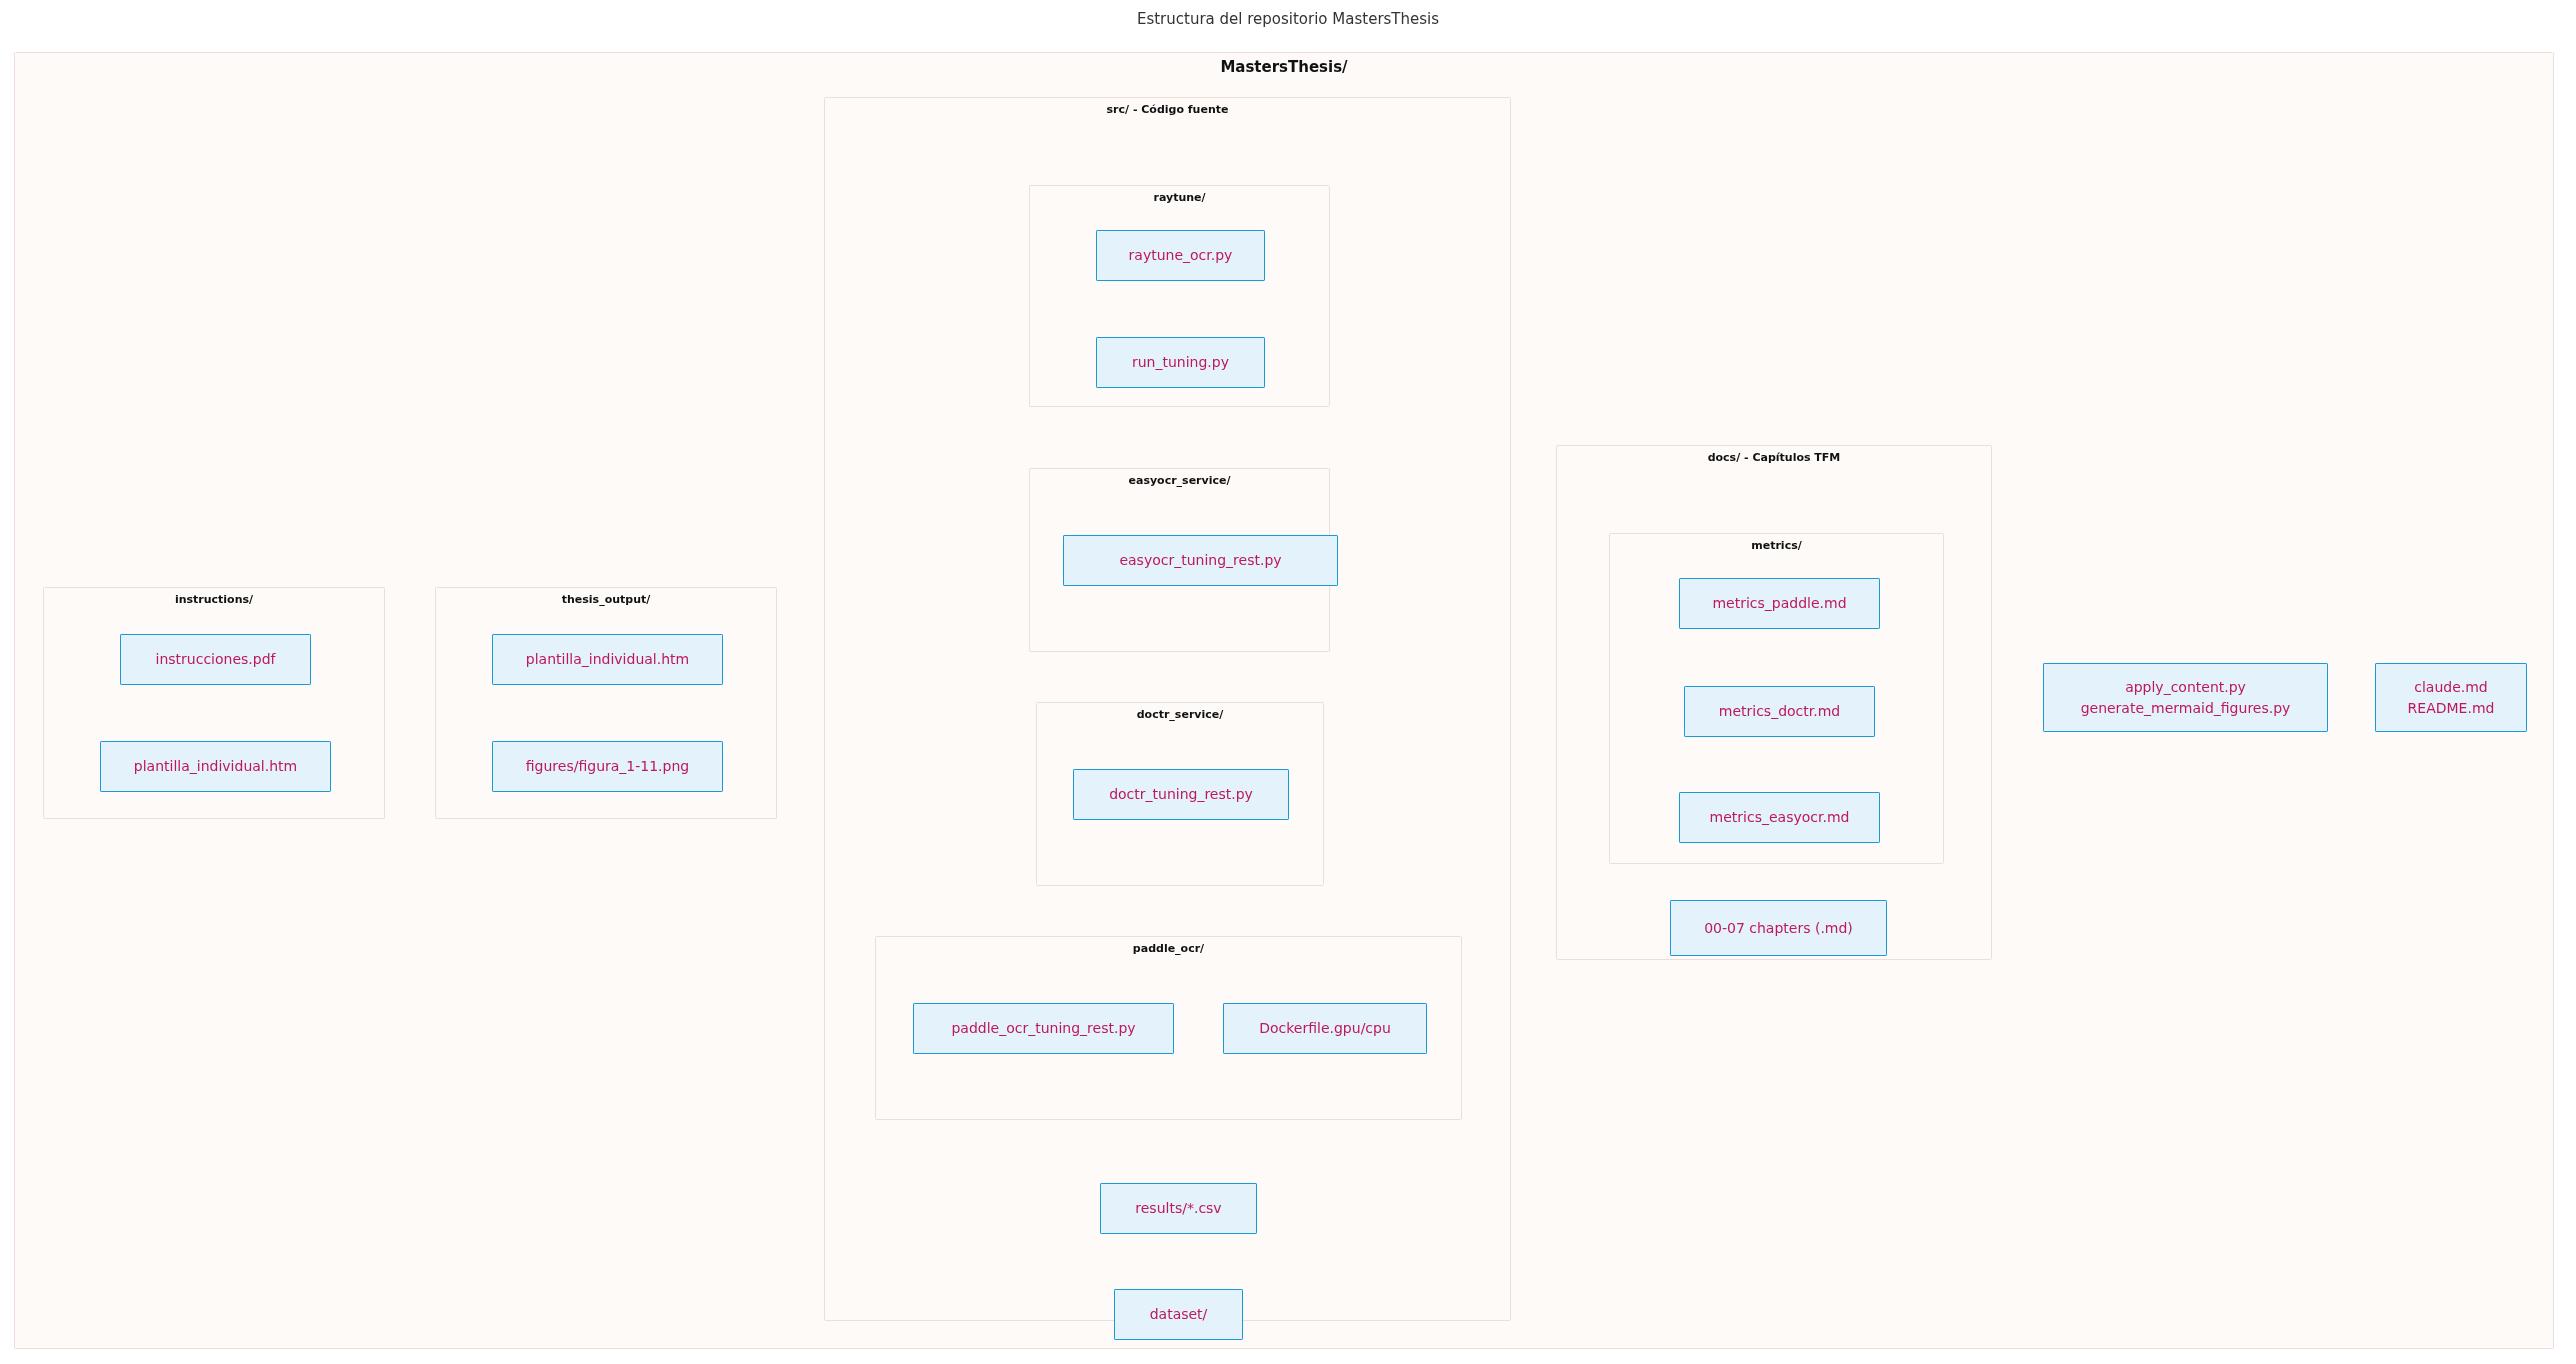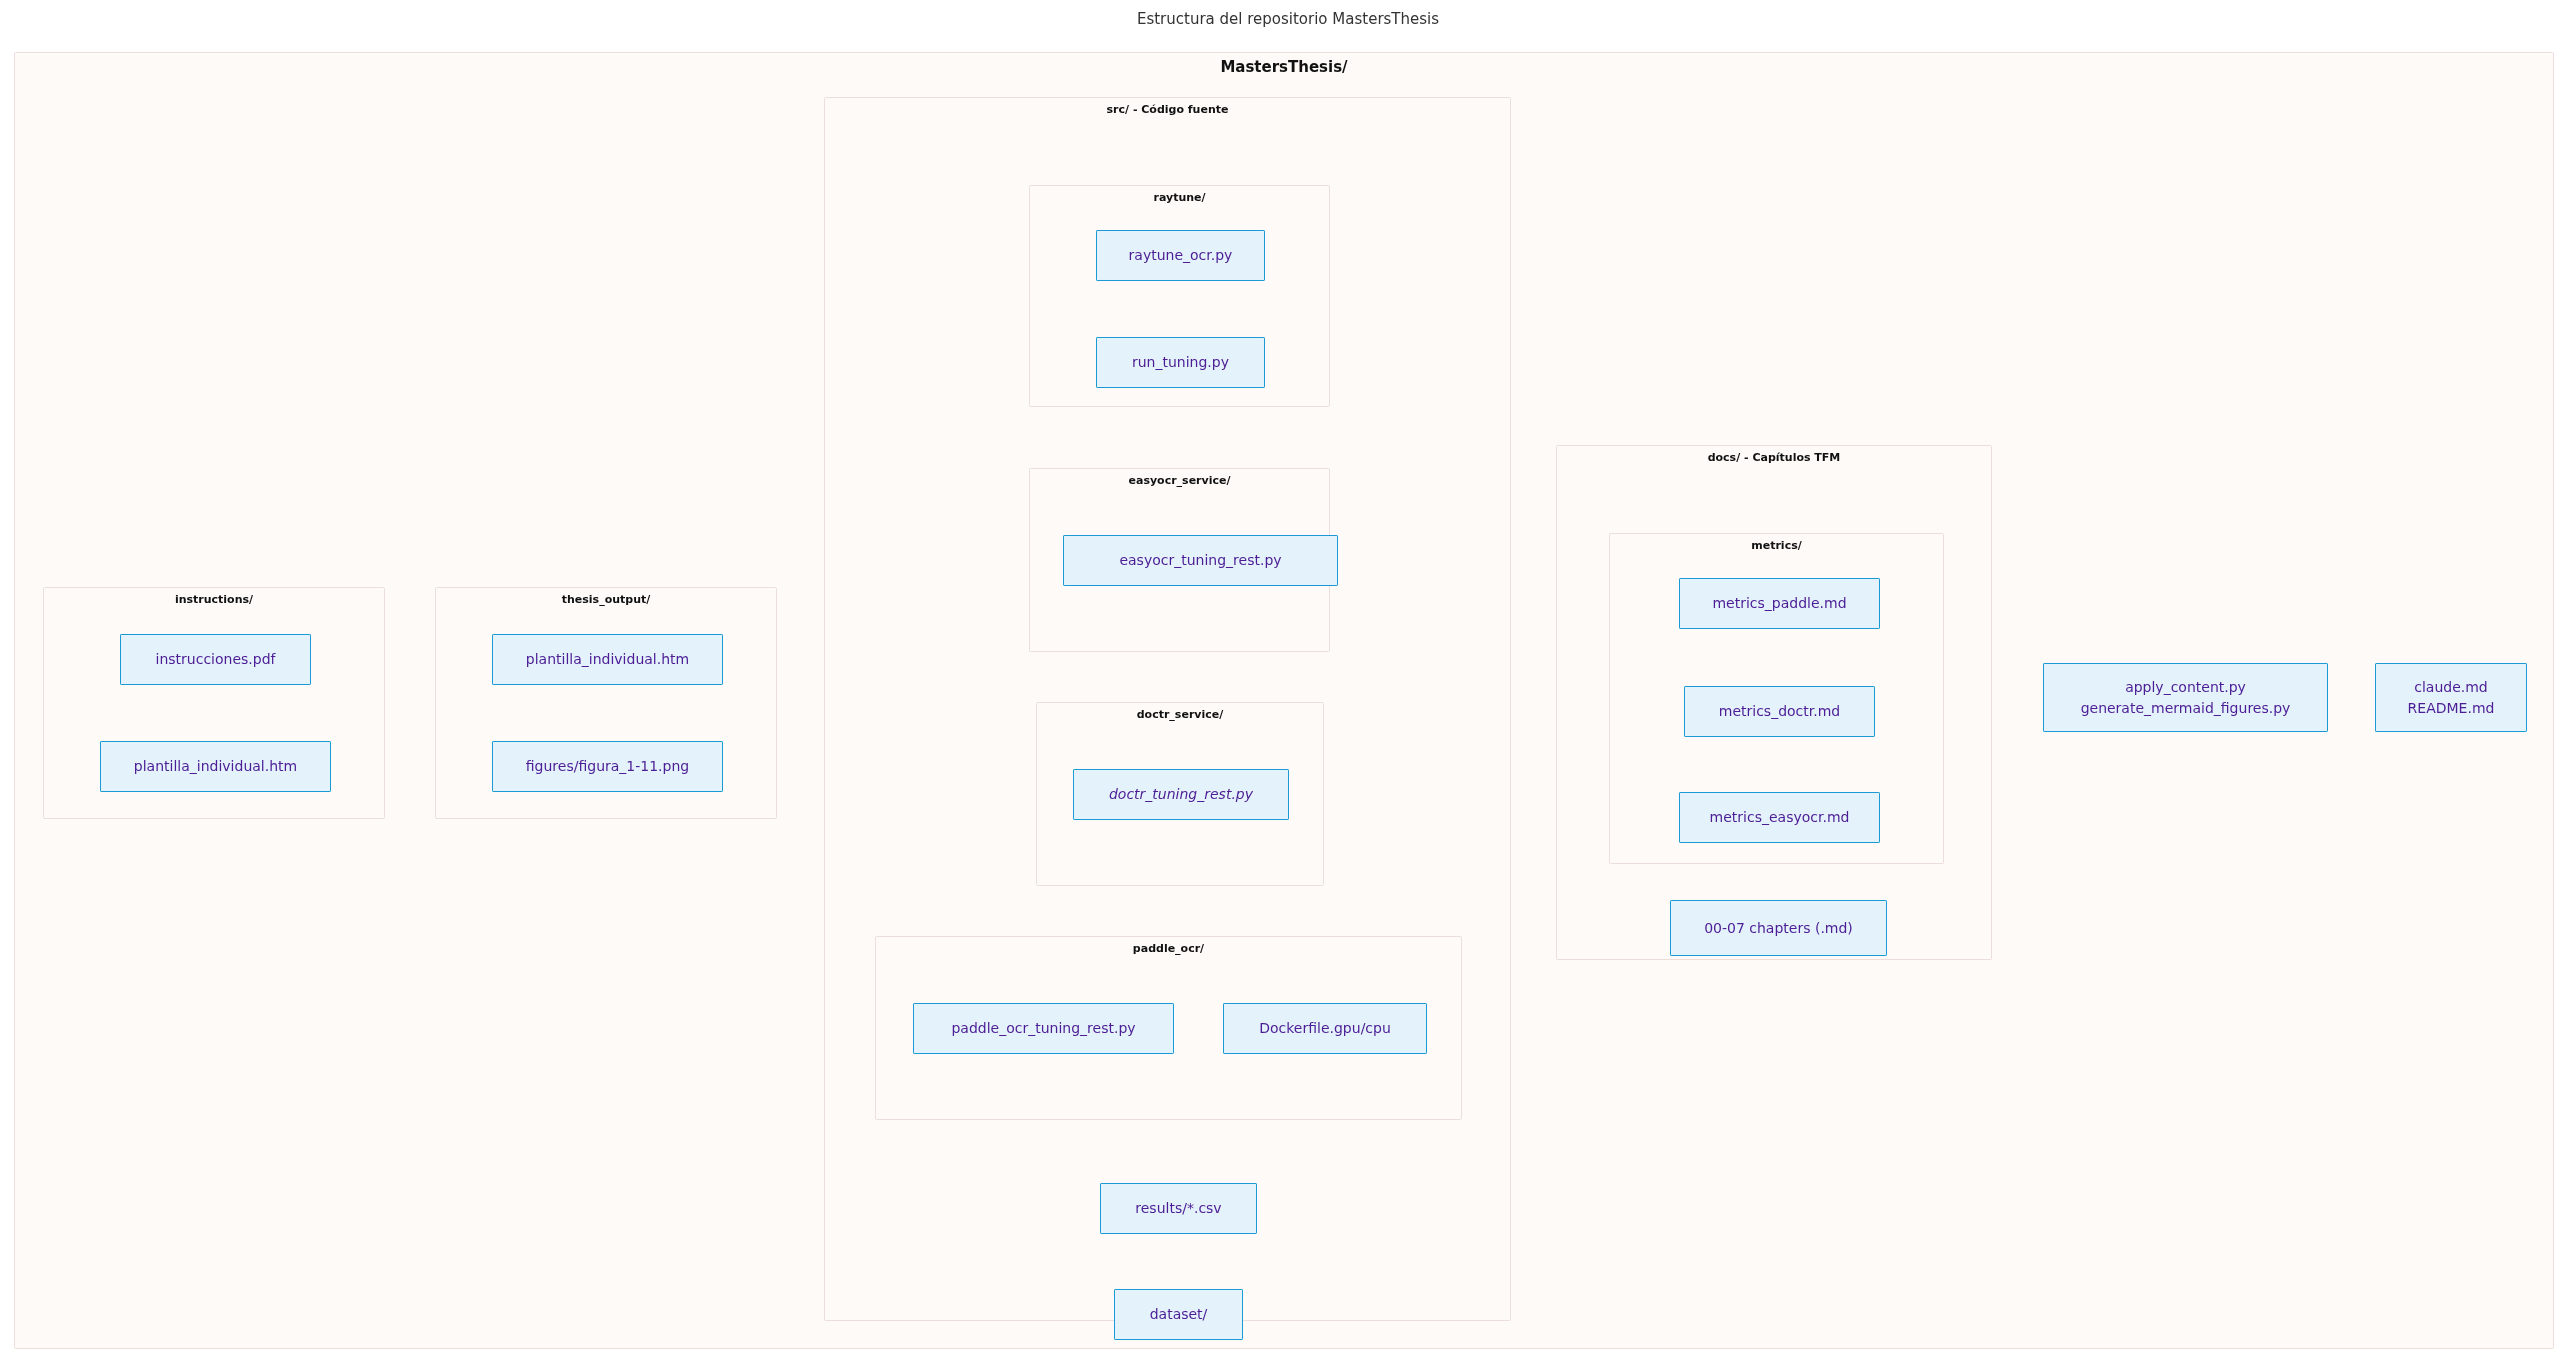--- a/index.html
+++ b/index.html
@@ -66,21 +66,21 @@
   .node {
     position: absolute;
     box-sizing: border-box;
     background: #e3f2fb;
     border: 1.6px solid #1a9ad4;
     border-radius: 1.1px;
     display: flex;
     flex-direction: column;
     align-items: center;
     justify-content: center;
-    color: #4c1d95;
+    color: #be185d;
     font-size: 14px;
     line-height: 1.45;
     text-align: center;
     white-space: nowrap;
     font-family: "DejaVu Sans", "Liberation Sans", sans-serif;
   }
   .node .line { display: block; }
 </style>
 </head>
 <body>
@@ -135,21 +135,21 @@
         <div class="cluster-label">easyocr_service/</div>
 
         <div class="node" style="left:33px; top:66px; width:275px; height:51px;">
           <span class="line">easyocr_tuning_rest.py</span>
         </div>
       </div>
 
       <div class="cluster" style="left:211px; top:604px; width:288px; height:184px;">
         <div class="cluster-label">doctr_service/</div>
 
-        <div class="node" style="left:36px; top:66px; width:216px; height:51px;font-style:italic;">
+        <div class="node" style="left:36px; top:66px; width:216px; height:51px;">
           <span class="line">doctr_tuning_rest.py</span>
         </div>
       </div>
 
       <div class="cluster" style="left:50px; top:838px; width:587px; height:184px;">
         <div class="cluster-label">paddle_ocr/</div>
 
         <div class="node" style="left:37px; top:66px; width:261px; height:51px;">
           <span class="line">paddle_ocr_tuning_rest.py</span>
         </div>

